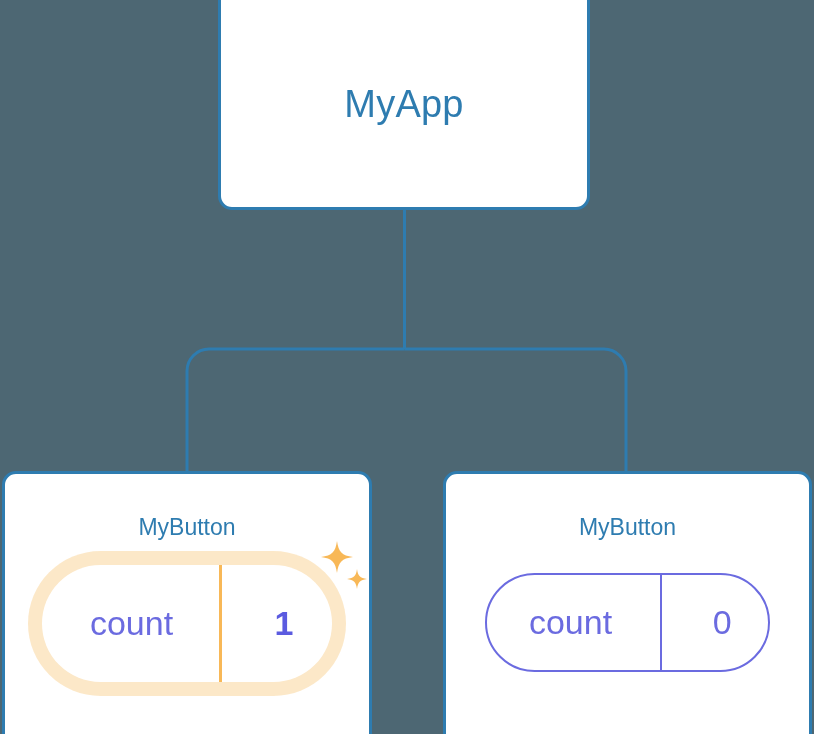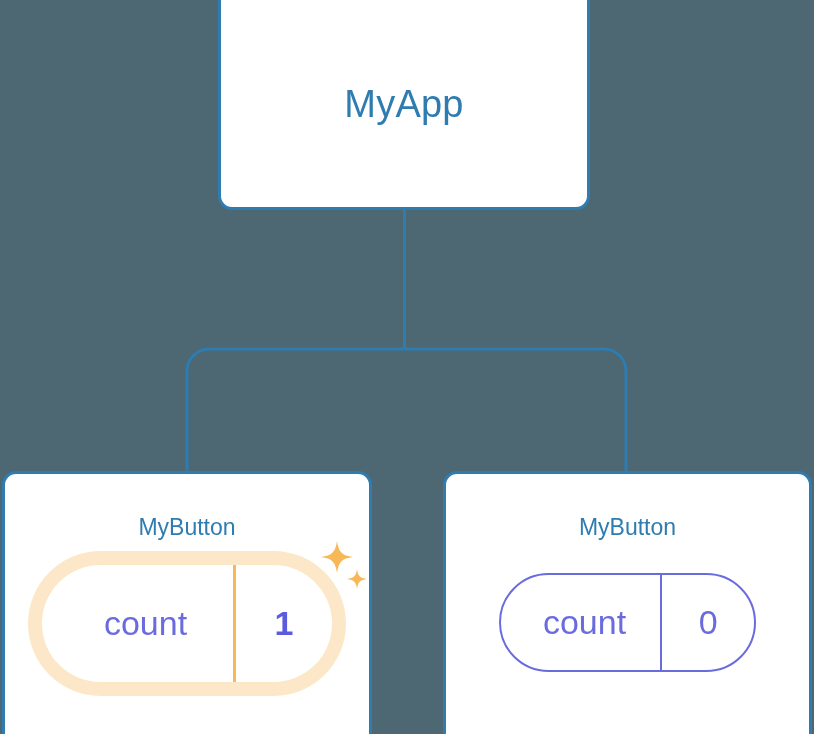--- a/index.html
+++ b/index.html
@@ -89,20 +89,21 @@
   .pill-wrap {
     position: relative;
     margin-top: 26px;
   }
   .pill {
     display: flex;
     align-items: stretch;
     box-sizing: border-box;
     background: #ffffff;
     position: relative;
+    gap: 14px;
   }
 
   
   .pill-plain {
     border: 2px solid #6b6be0;
     border-radius: 999px;
     height: 99px;
   }
   .pill-plain .pill-key {
     display: flex;

